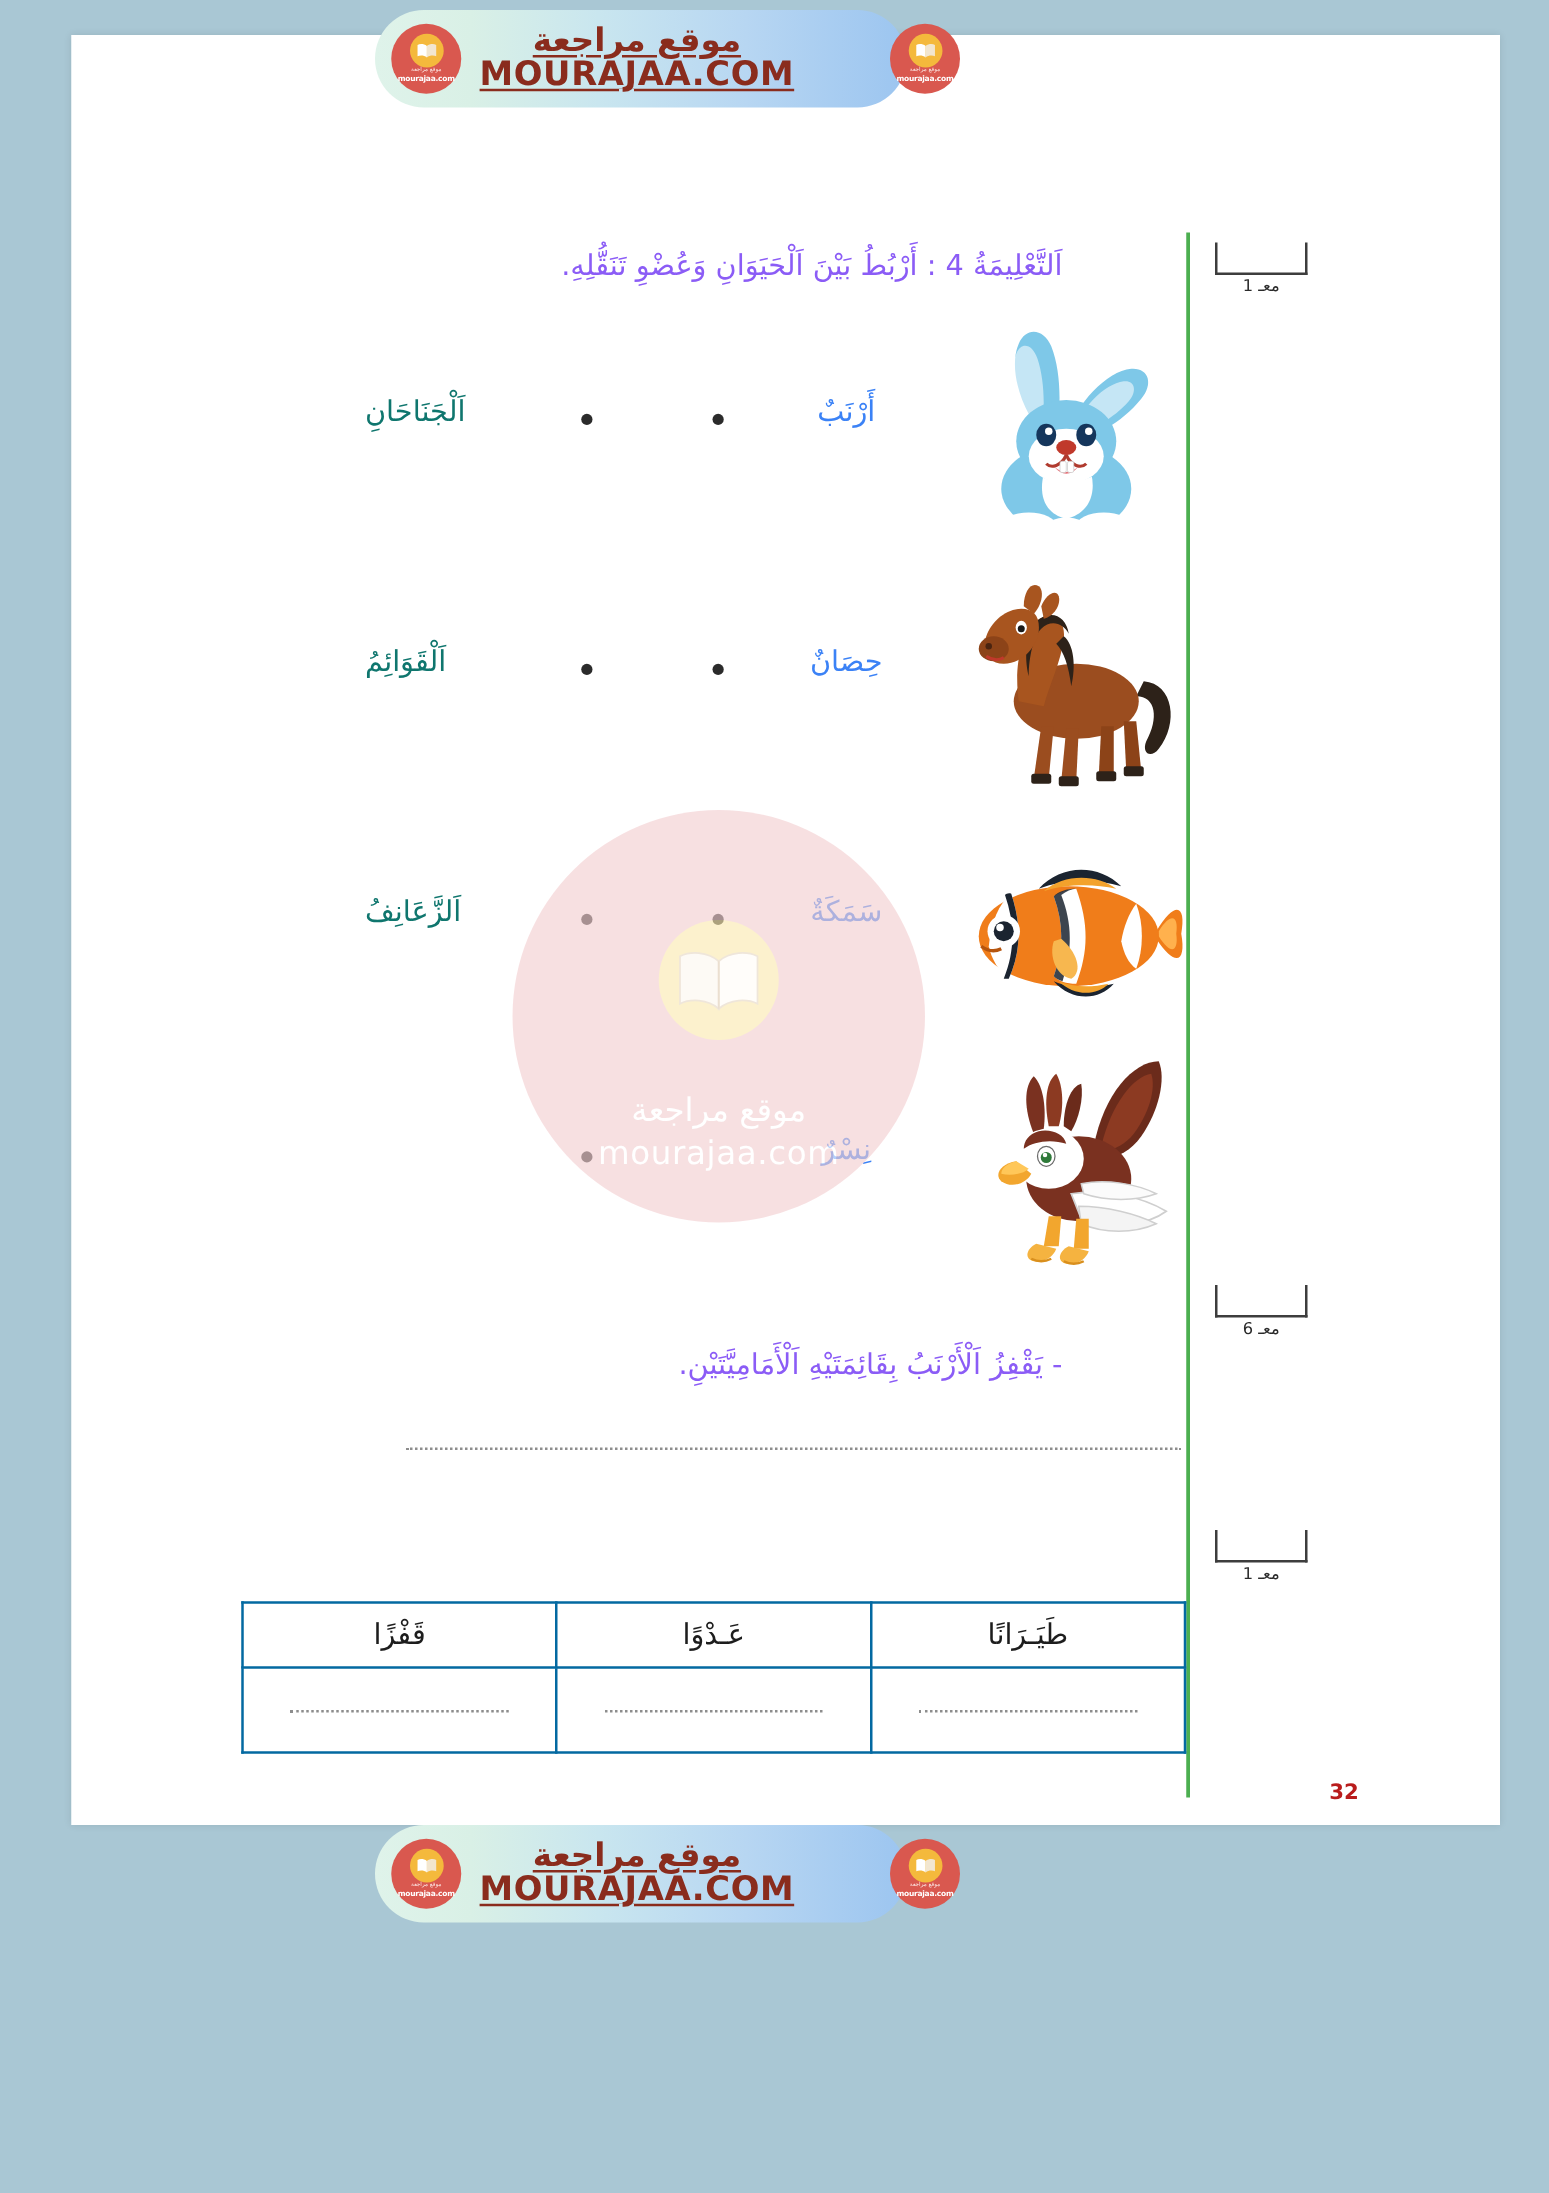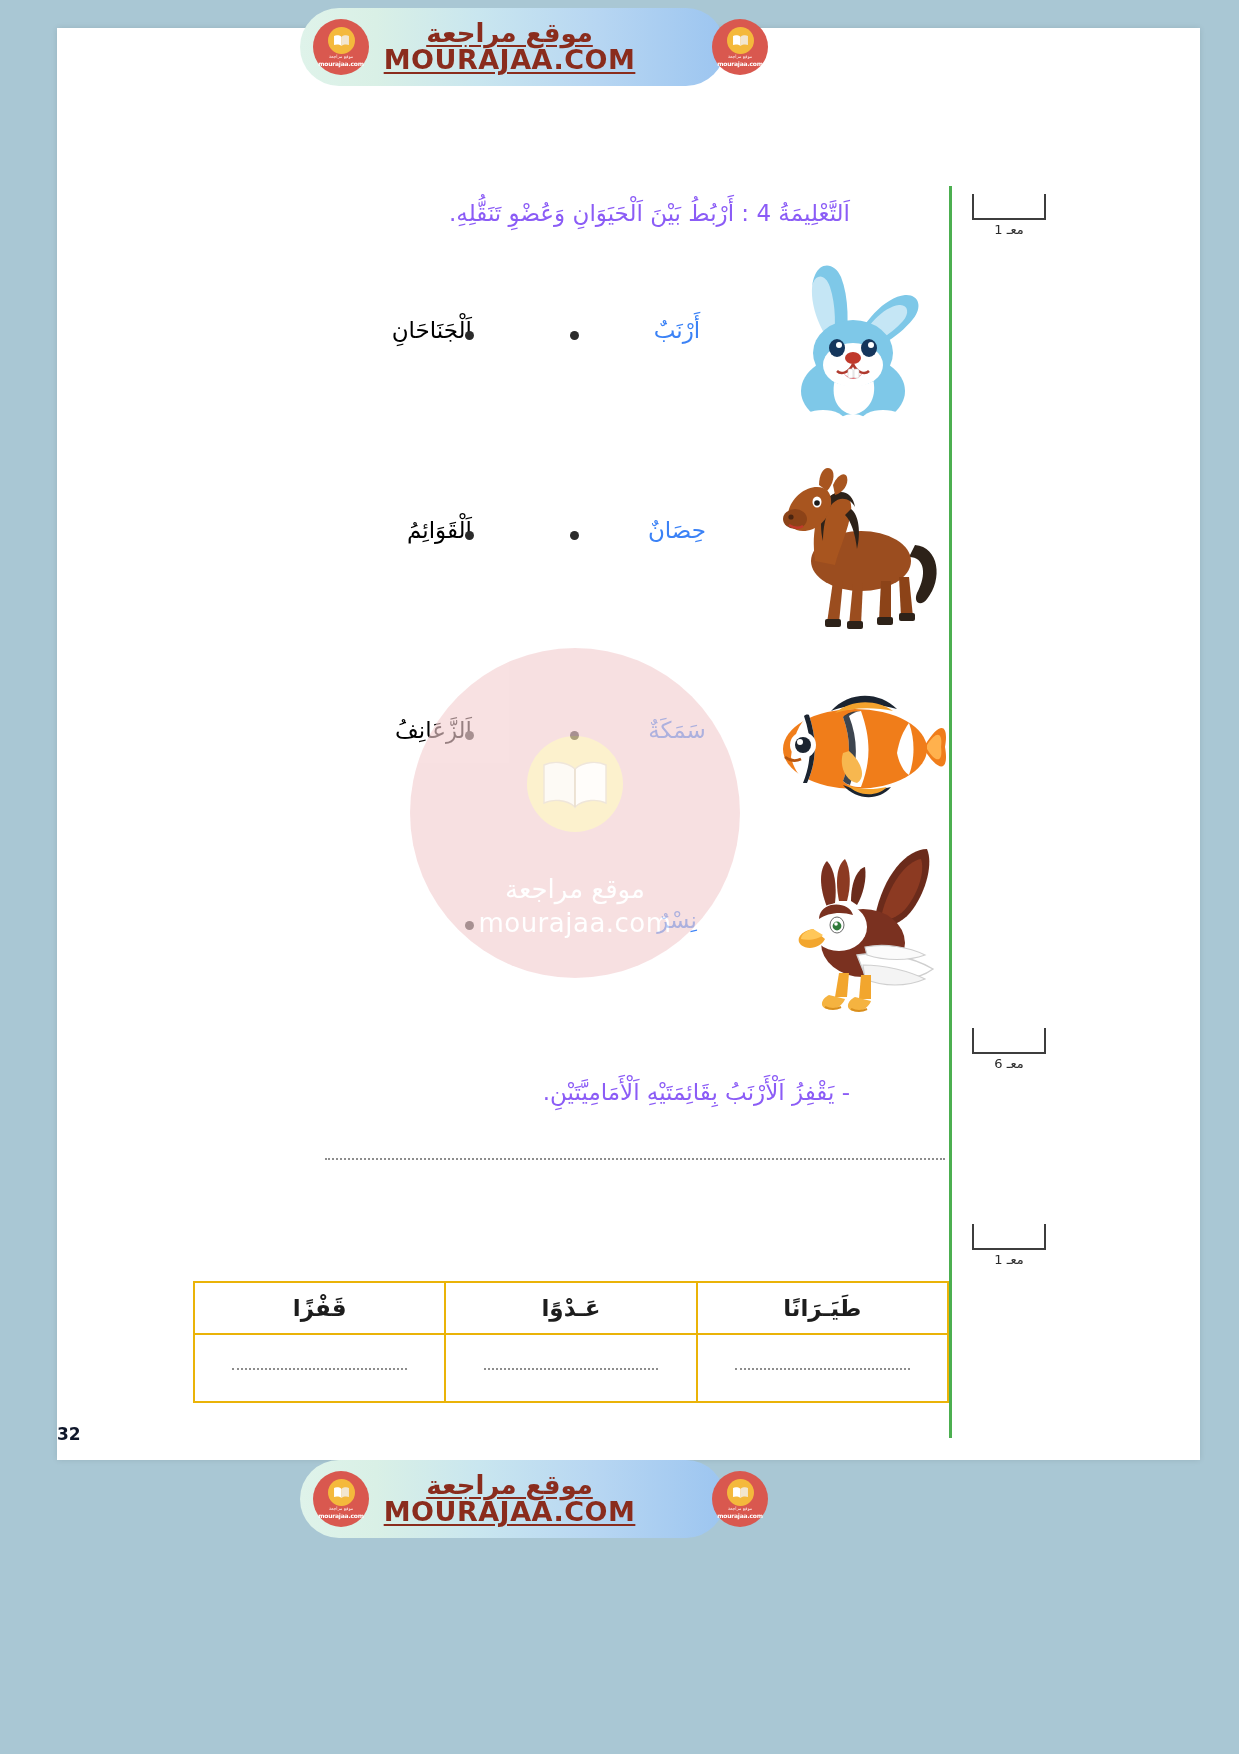--- a/index.html
+++ b/index.html
@@ -183,24 +183,24 @@
   #match-row-0 { top: 0px; }
   #match-row-1 { top: 200px; }
   #match-row-2 { top: 400px; }
   #match-row-3 { top: 590px; }
 
   .row-left-word {
     position: absolute;
     left: 55px;
     top: 64px;
     width: 180px;
-    text-align: right;
+    text-align: left;
     font-size: 23px;
     direction: rtl;
-    color: #000000;
+    color: #0f766e;
   }
   .row-right-word {
     position: absolute;
     left: 375px;
     top: 64px;
     width: 130px;
     text-align: center;
     font-size: 23px;
     direction: rtl;
     color: #3b82f6;
@@ -265,48 +265,48 @@
   
   #answer-table {
     position: absolute;
     left: 136px;
     top: 1253px;
     width: 756px;
     border-collapse: collapse;
     table-layout: fixed;
   }
   #answer-table th, #answer-table td {
-    border: 2px solid #eab308;
+    border: 2px solid #0369a1;
     height: 52px;
     text-align: center;
     vertical-align: middle;
     direction: rtl;
     color: #1d1d1d;
-    font-weight: bold;
+    font-weight: normal;
   }
   #answer-table th { font-size: 23px; }
   #answer-table td { height: 68px; }
   .cell-dots {
     display: inline-block;
     width: 70%;
     border-bottom: 2px dotted #8d8d8d;
     height: 1px;
     vertical-align: middle;
   }
 
   
   #page-number {
     position: absolute;
     left: 0;
     top: 1396px;
     width: 1030px;
-    text-align: left;
+    text-align: right;
     font-size: 17px;
     font-weight: bold;
-    color: #0f172a;
+    color: #b91c1c;
   }
 
   svg { overflow: visible; }
 </style>
 </head>
 <body>
 
 <div id="page-sheet">
 
   <div class="green-rule" id="rule-a"></div>

